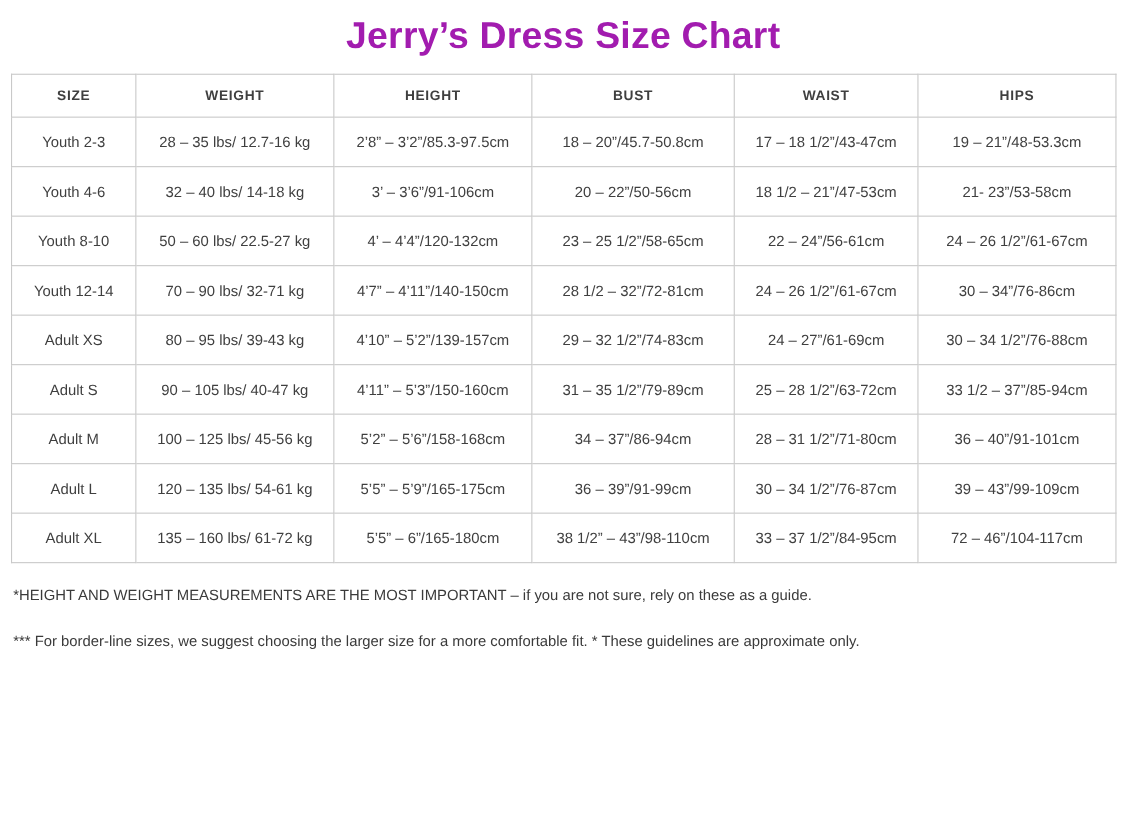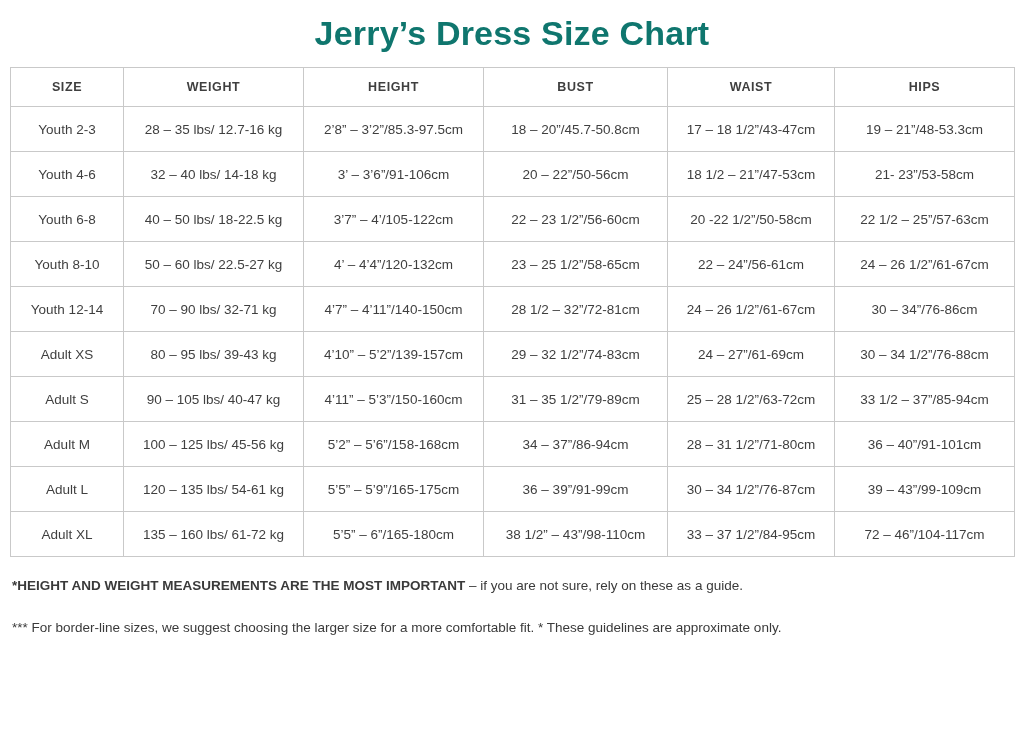--- a/index.html
+++ b/index.html
@@ -17,21 +17,21 @@
   .page {
     width: 1024px;
     height: 744px;
     box-sizing: border-box;
     position: relative;
   }
   .title {
     text-align: center;
     font-size: 34px;
     font-weight: bold;
-    color: #0f766e;
+    color: #a21caf;
     letter-spacing: 0.2px;
     margin: 14px 0 14px 0;
     font-family: "Liberation Sans", sans-serif;
   }
   table.size-chart {
     border-collapse: collapse;
     width: 1004px;
     margin: 0 10px;
     table-layout: fixed;
   }
@@ -65,21 +65,21 @@
   .notes {
     margin: 20px 12px 0 12px;
   }
   .note {
     font-size: 13.5px;
     color: #3a3a3a;
     margin-bottom: 24px;
     line-height: 1.3;
   }
   .note .bold {
-    font-weight: bold;
+    font-weight: normal;
   }
 </style>
 </head>
 <body>
 
 <div class="page">
 
   <h1 class="title">Jerry’s Dress Size Chart</h1>
 
   <table class="size-chart">
@@ -110,28 +110,20 @@
           <td>17 – 18 1/2”/43-47cm</td>
           <td>19 – 21”/48-53.3cm</td>
         </tr>
         <tr>
           <td>Youth 4-6</td>
           <td>32 – 40 lbs/ 14-18 kg</td>
           <td>3’ – 3’6”/91-106cm</td>
           <td>20 – 22”/50-56cm</td>
           <td>18 1/2 – 21”/47-53cm</td>
           <td>21- 23”/53-58cm</td>
-        </tr>
-        <tr>
-          <td>Youth 6-8</td>
-          <td>40 – 50 lbs/ 18-22.5 kg</td>
-          <td>3’7” – 4’/105-122cm</td>
-          <td>22 – 23 1/2”/56-60cm</td>
-          <td>20 -22 1/2”/50-58cm</td>
-          <td>22 1/2 – 25”/57-63cm</td>
         </tr>
         <tr>
           <td>Youth 8-10</td>
           <td>50 – 60 lbs/ 22.5-27 kg</td>
           <td>4’ – 4’4”/120-132cm</td>
           <td>23 – 25 1/2”/58-65cm</td>
           <td>22 – 24”/56-61cm</td>
           <td>24 – 26 1/2”/61-67cm</td>
         </tr>
         <tr>

